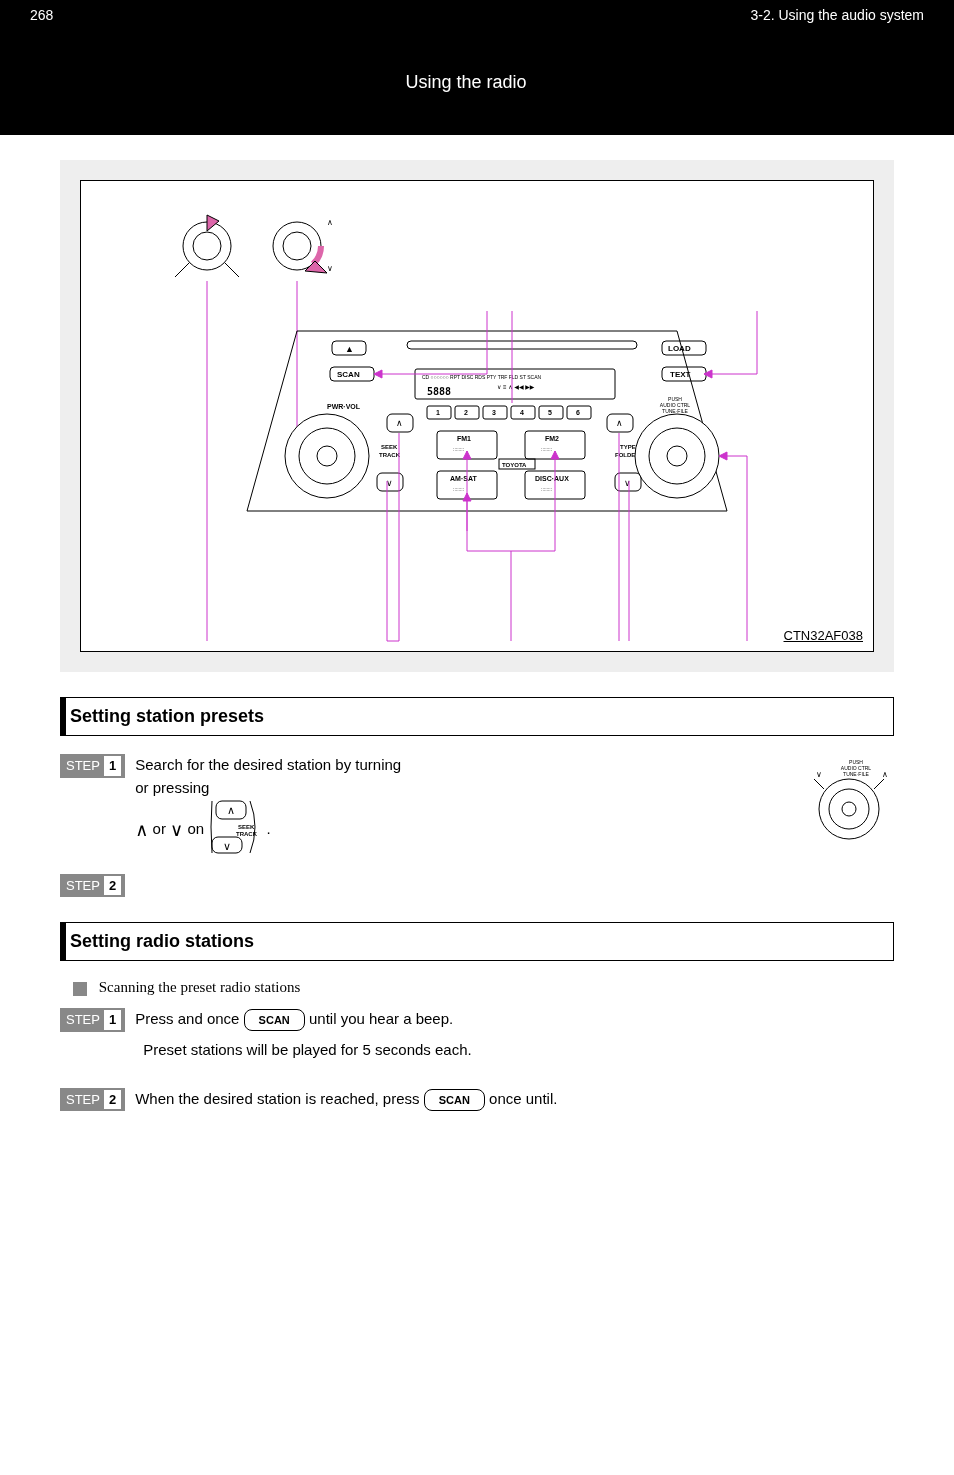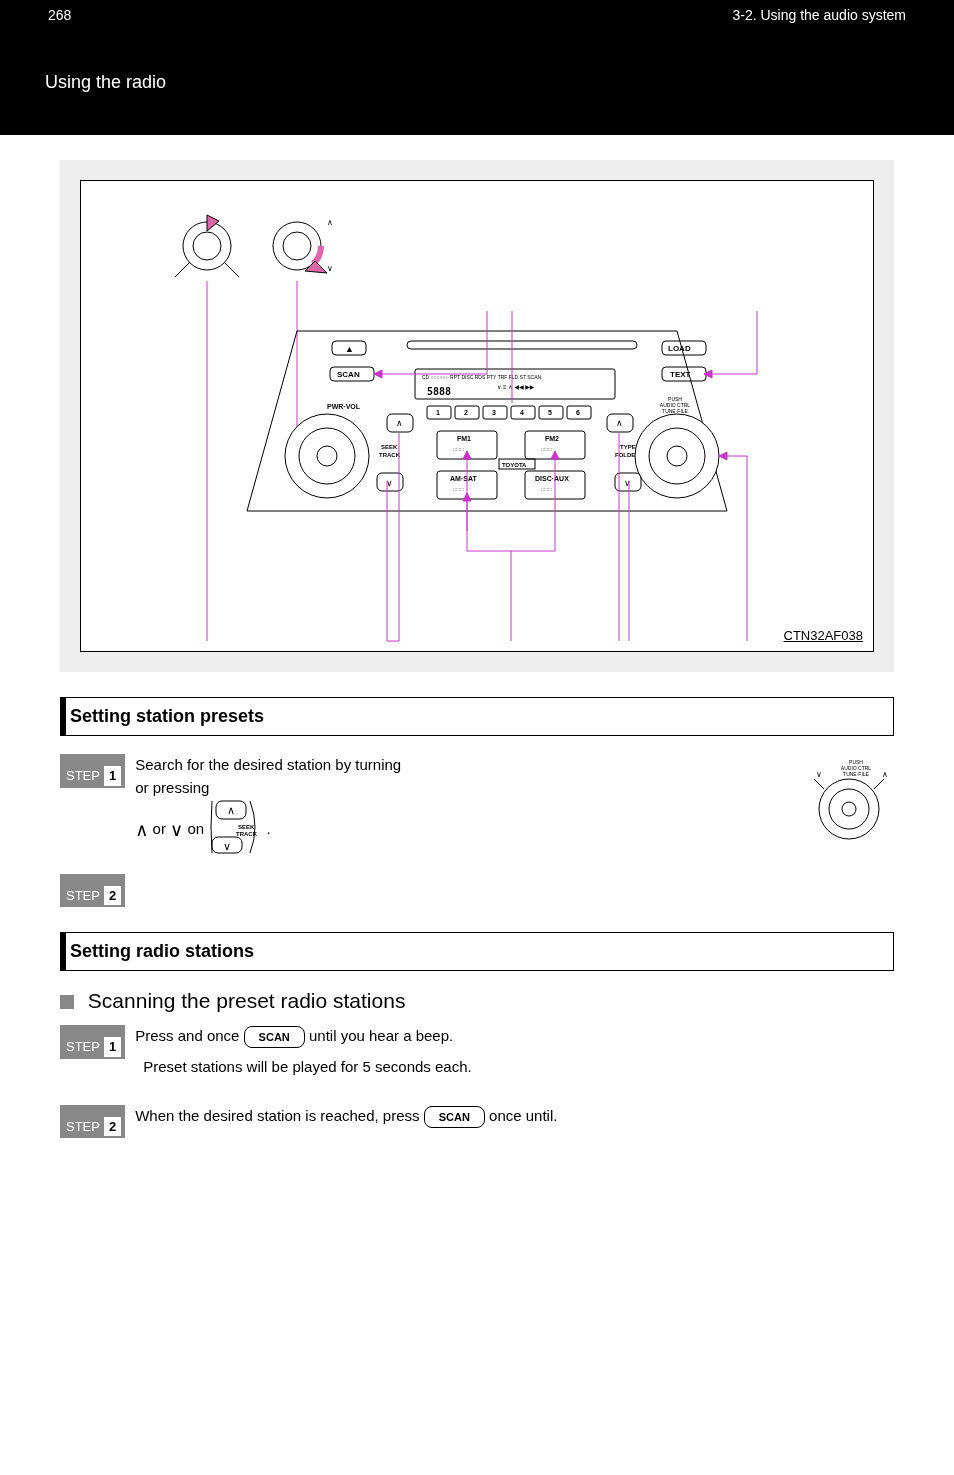--- a/index.html
+++ b/index.html
@@ -11,30 +11,30 @@
     width: 954px;
   }
   .header-top {
     background: #000;
     color: #fff;
     height: 30px;
     font-size: 14px;
     display: flex;
     align-items: center;
     justify-content: flex-end;
-    padding: 0 48px;
+    padding: 0 30px;
   }
   .header-banner {
     background: #000;
     color: #fff;
     height: 85px;
-    padding: 10px 48px 10px 45px;
+    padding: 10px 48px 10px 26px;
     display: flex;
     align-items: center;
-    justify-content: flex-start;
+    justify-content: center;
   }
   .header-banner .title {
     font-size: 18px;
   }
   .content {
     padding: 0 60px;
   }
   .diagram-box {
     background: #eee;
     margin: 25px 0;
@@ -70,21 +70,21 @@
     display: flex;
     align-items: flex-start;
     margin: 12px 0;
     font-size: 15px;
     line-height: 1.5;
   }
   .step-badge {
     background: #888;
     color: #fff;
     font-size: 13px;
-    padding: 12px 4px 2px 6px;
+    padding: 2px 4px 2px 6px;
     display: inline-flex;
     align-items: center;
     margin-right: 10px;
     flex-shrink: 0;
   }
   .step-badge .num {
     background: #fff;
     color: #000;
     padding: 0 5px;
     margin-left: 4px;
@@ -127,22 +127,23 @@
     vertical-align:middle;
   }
   .sub-square {
     width:14px; height:14px;
     background:#888;
     display:inline-block;
     vertical-align:middle;
     margin-right:8px;
   }
   .sub-heading {
-    font-size:21px;
-    margin: 10px 0;
+    font-size:15px;
+    margin: 10px 13px;
+    font-family: Liberation Serif, serif;
   }
   .para {
     font-size:15px;
     line-height:1.5;
     margin: 8px 0 14px 8px;
   }
 </style>
 </head>
 <body>
 

